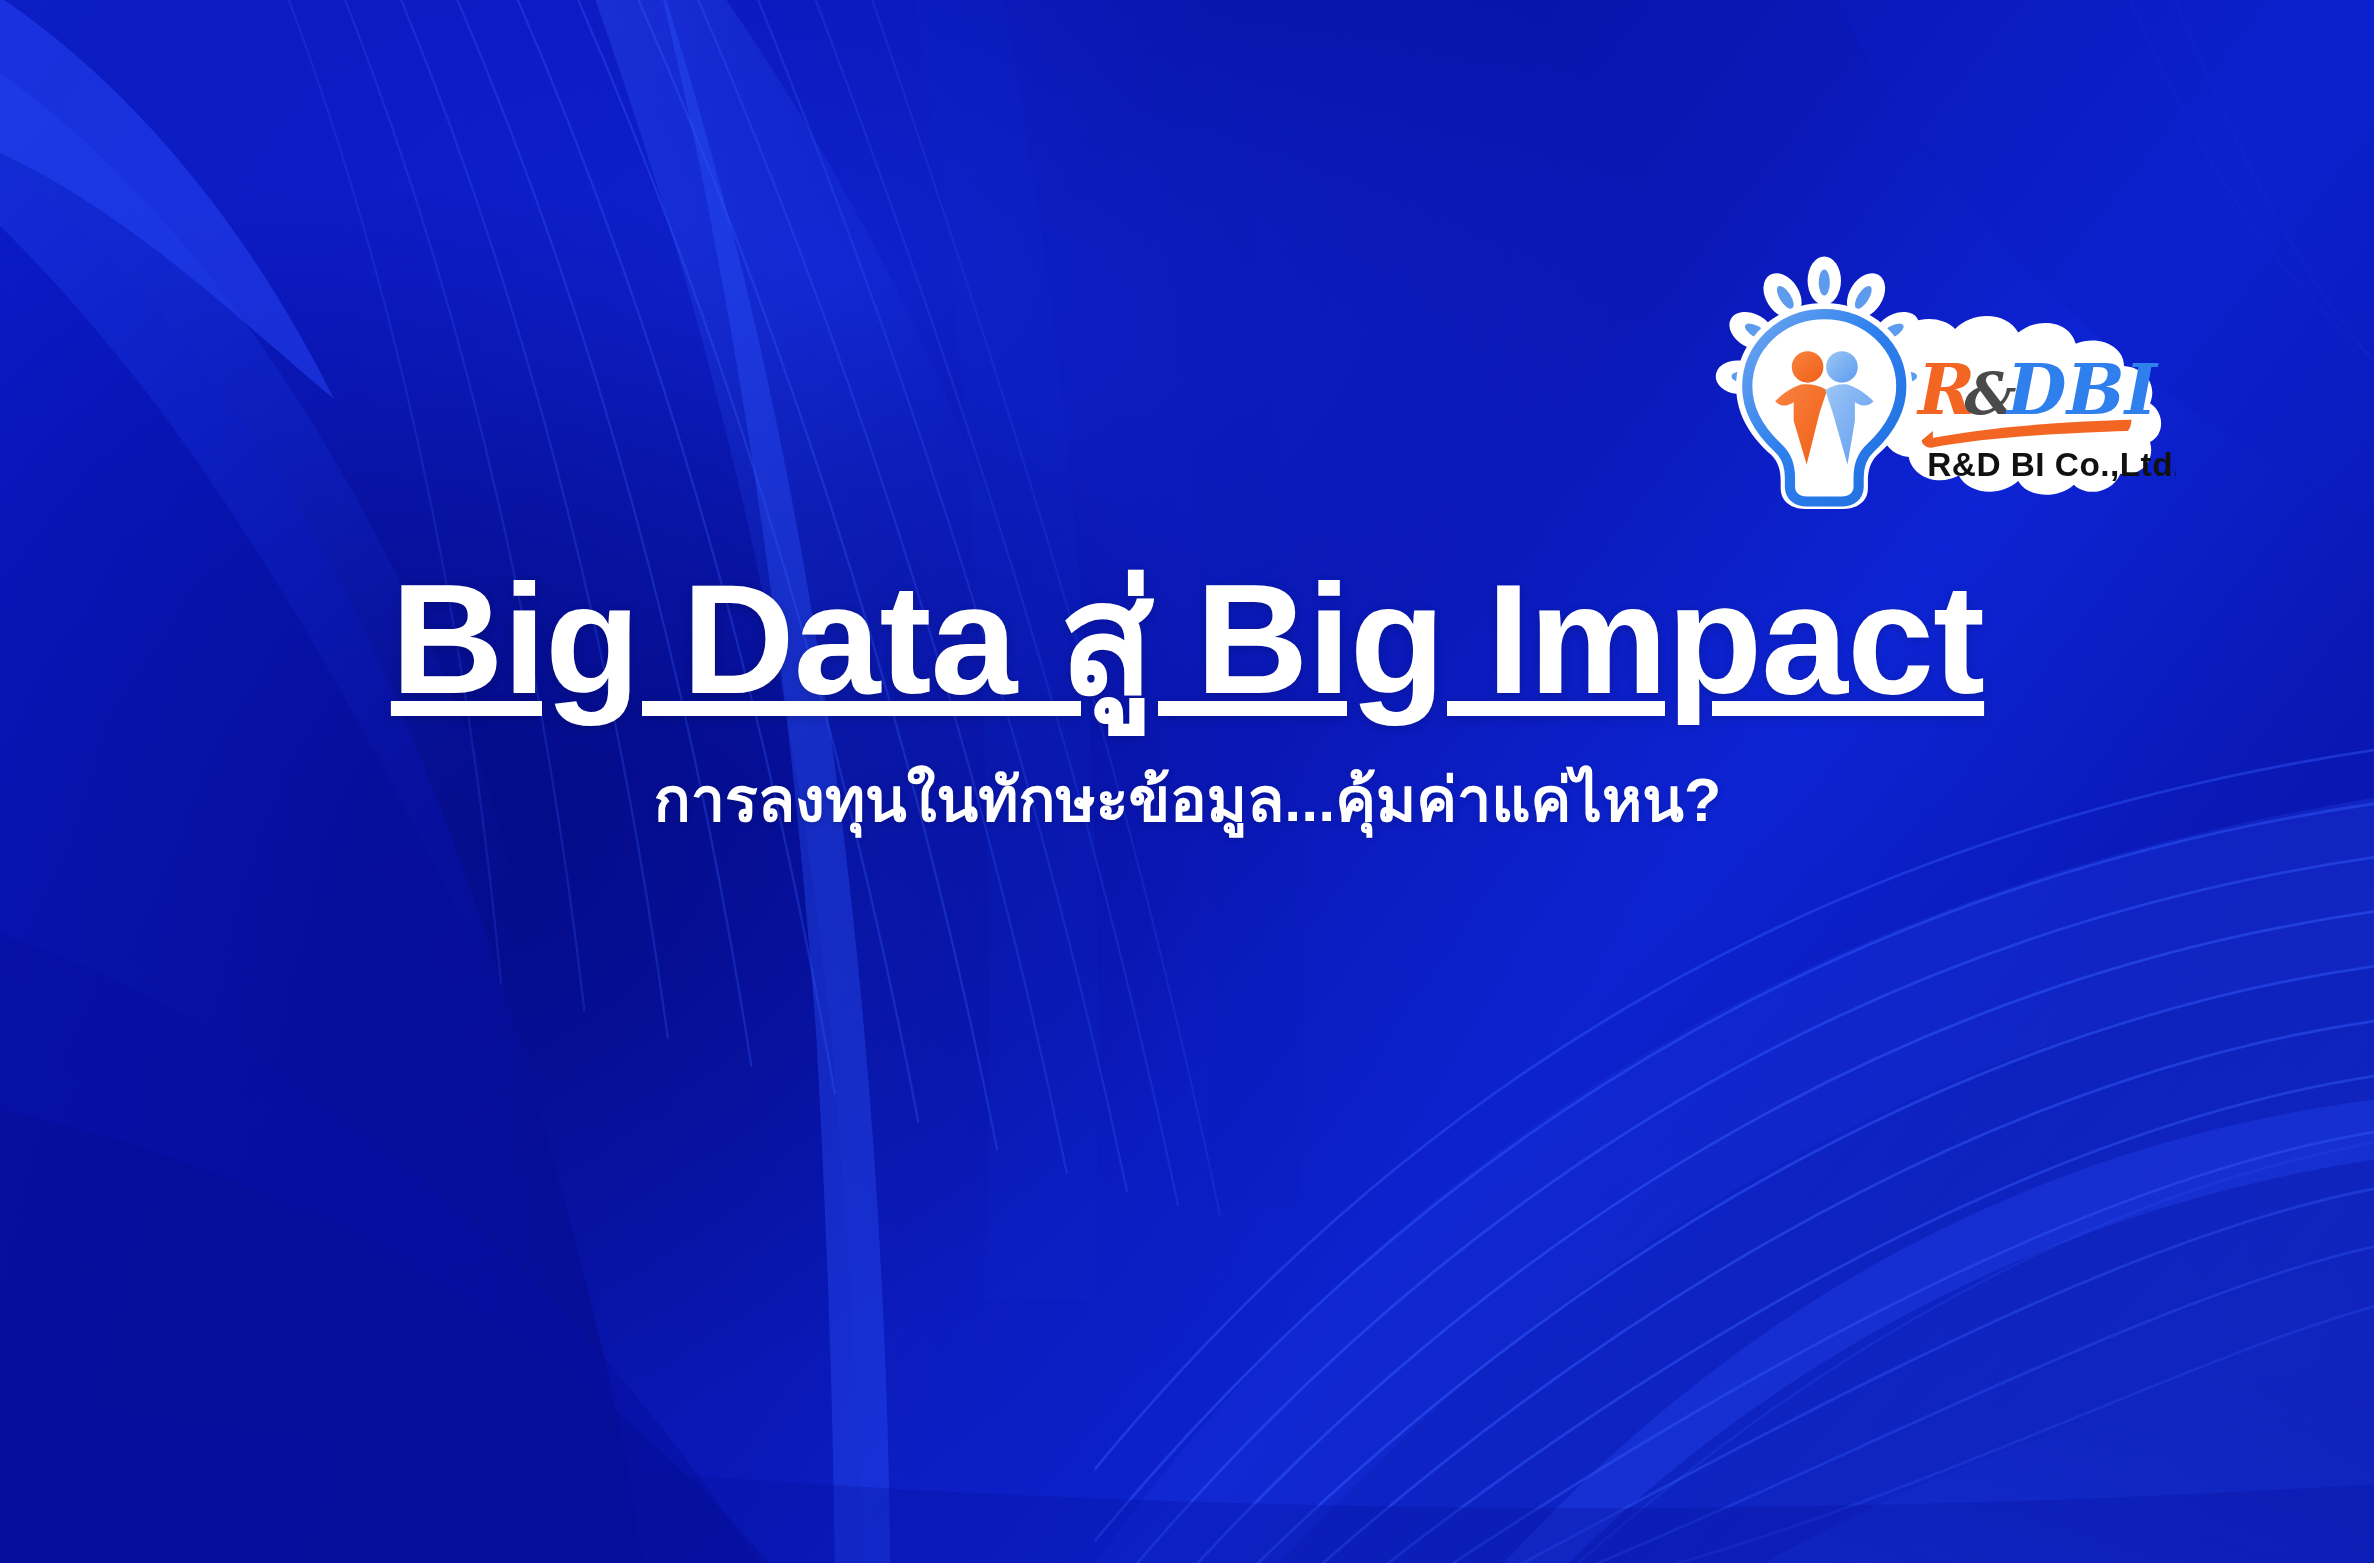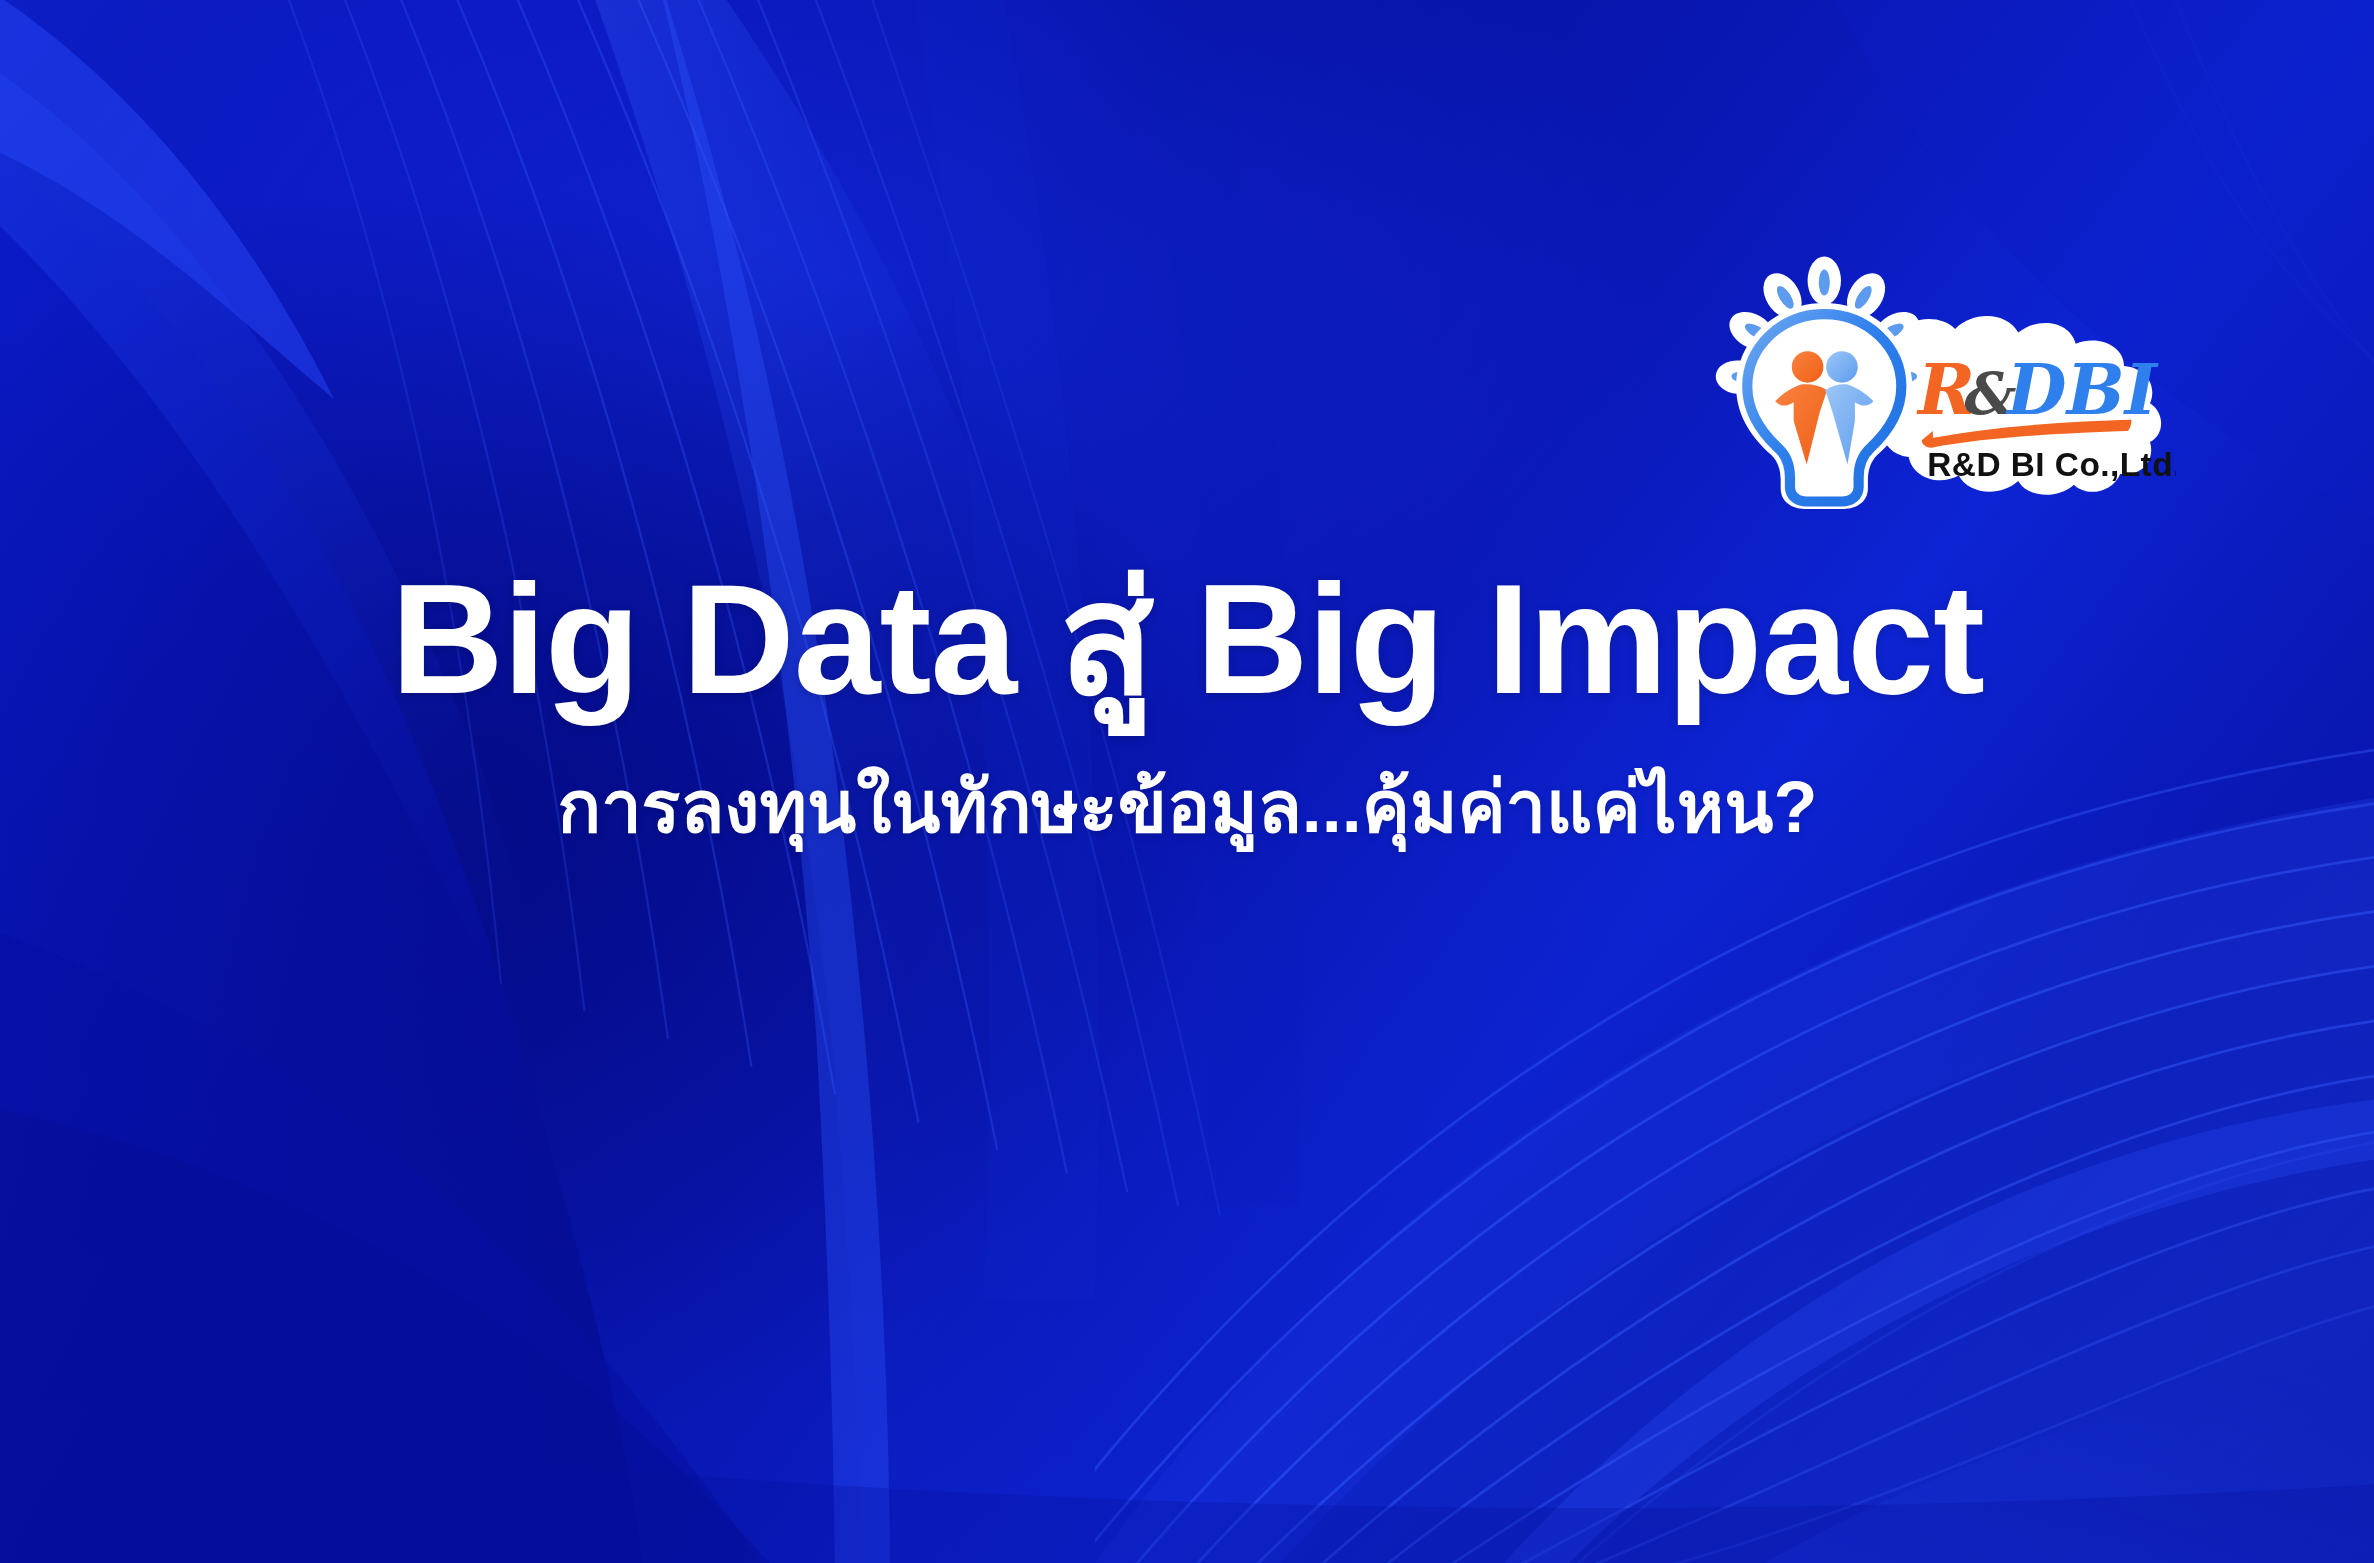--- a/index.html
+++ b/index.html
@@ -44,25 +44,26 @@
     text-align:center;
   }
   .headline{
     color:#ffffff;
     font-size:156px;
     line-height:1.06;
     font-weight:bold;
     letter-spacing:-0.9px;
     text-shadow:0 1.9px 9.3px rgba(0,0,0,0.18);
     white-space:nowrap;
+    text-decoration:underline;
   }
   .subheadline{
     margin-top:43px;
     color:#ffffff;
-    font-size:72px;
+    font-size:61px;
     line-height:1.18;
     font-weight:bold;
     letter-spacing:0px;
     text-shadow:0 1.9px 7.4px rgba(0,0,0,0.16);
     white-space:nowrap;
   }
 </style>
 </head>
 <body>
 

